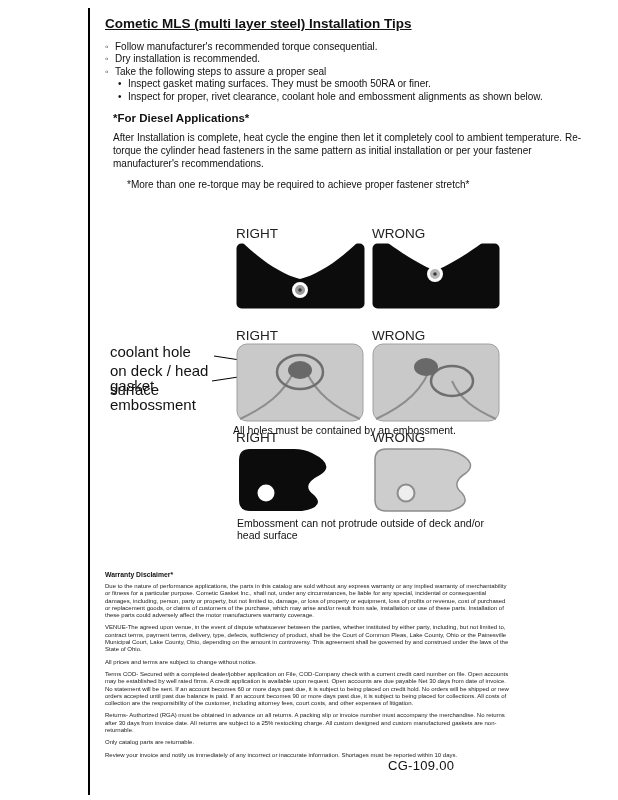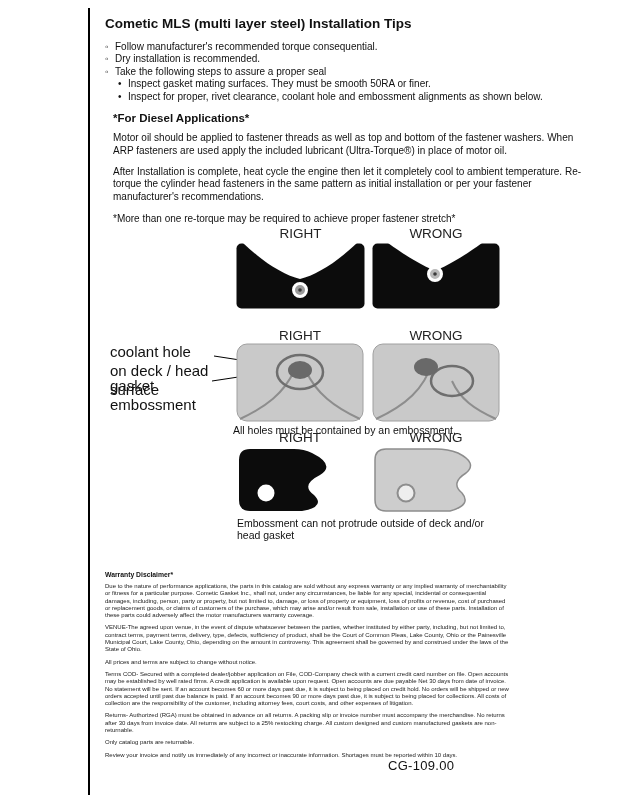--- a/index.html
+++ b/index.html
@@ -1,28 +1,28 @@
 <!DOCTYPE html>
 <html><head>
 <meta charset="utf-8">
 <style>
   html,body{margin:0;padding:0;}
   body{width:618px;height:800px;background:#ffffff;font-family:"Liberation Sans",sans-serif;color:#111;}
   .page{position:relative;width:618px;height:800px;background:#ffffff;overflow:hidden;}
   .rule{position:absolute;left:88px;top:8px;width:2px;height:787px;background:#000;}
   .text-block{position:absolute;left:105px;top:16px;width:482px;}
-  .title{font-size:13.5px;font-weight:bold;margin:0 0 10px 0;}
+  .title{font-size:13.5px;font-weight:bold;text-decoration:underline;margin:0 0 10px 0;}
   .tips{font-size:10px;line-height:12.4px;}
   .tip-line{display:flex;}
   .tip-marker{width:10px;flex:0 0 10px;}
   .tip-sub{margin-left:13px;}
   .diesel-heading{margin:9px 0 0 8px;font-size:11.5px;font-weight:bold;}
   .para{margin:8px 0 0 8px;font-size:10px;line-height:12.8px;width:472px;}
-  .note{margin:9px 0 0 8px;font-size:10px;}
-  .col-label{position:absolute;font-size:13.5px;color:#222;text-align:center;width:129px;}
+  .note{margin:9px 0 0 22px;font-size:10px;}
+  .col-label{position:absolute;font-size:13.5px;color:#222;text-align:left;width:129px;}
   .diag{position:absolute;}
   .diag svg{display:block;}
   .caption{position:absolute;font-size:10.5px;color:#111;}
   .callout{position:absolute;font-size:15px;line-height:19px;text-align:left;width:100px;}
   .callout-lines{position:absolute;left:212px;top:346px;}
   .warranty{position:absolute;left:105px;top:571px;width:406px;}
   .warranty h2{font-size:6.8px;font-weight:bold;margin:0 0 5px 0;}
   .warranty p{font-size:6px;line-height:7.3px;margin:0 0 5px 0;color:#222;}
   .footer-code{position:absolute;left:388px;top:758px;font-size:13px;letter-spacing:0.3px;}
 </style>
@@ -52,21 +52,20 @@
         <span class="tip-marker">•</span>
         <span>Inspect gasket mating surfaces.  They must be smooth 50RA or finer.</span>
       </div>
       <div class="tip-line tip-sub">
         <span class="tip-marker">•</span>
         <span>Inspect for proper, rivet clearance, coolant hole and embossment alignments as shown below.</span>
       </div>
     </div>
 
     <h2 class="diesel-heading">*For Diesel Applications*</h2>
-    <p class="para">Motor oil should be applied to fastener threads as well as top and bottom of the fastener washers. When ARP fasteners are used apply the included lubricant (Ultra-Torque®) in place of motor oil.</p>
     <p class="para">After Installation is complete, heat cycle the engine then let it completely cool to ambient temperature. Re-torque the cylinder head fasteners in the same pattern as initial installation or per your fastener manufacturer's recommendations.</p>
     <p class="note">*More than one re-torque may be required to achieve proper fastener stretch*</p>
   </div>
 
   <div class="col-label" style="left:236px;top:226px;">RIGHT</div>
   <div class="col-label" style="left:372px;top:226px;width:128px;">WRONG</div>
 
   <div class="diag" style="left:236px;top:243px;">
     <svg width="129" height="66" viewBox="0 0 129 66">
       <rect x="0.5" y="0.5" width="128" height="65" rx="5" fill="#0c0c0c"></rect>
@@ -122,21 +121,21 @@
       <path d="M14,3 Q3,3 3,14 L3,54 Q3,65 14,65 L66,65 Q90,61 78,49 Q64,39 84,29 Q100,19 76,7 Q68,3 58,3 Z" fill="#0c0c0c"></path>
       <circle cx="30" cy="47" r="8.5" fill="#ffffff"></circle>
     </svg>
   </div>
   <div class="diag" style="left:372px;top:446px;">
     <svg width="128" height="68" viewBox="0 0 128 68">
       <path d="M14,3 Q3,3 3,14 L3,54 Q3,65 14,65 L78,65 Q100,59 90,47 Q78,37 94,27 Q106,17 86,7 Q76,3 64,3 Z" fill="#cdcdcd" stroke="#8d8d8d" stroke-width="1.5"></path>
       <circle cx="34" cy="47" r="8.5" fill="#eeeeee" stroke="#8d8d8d" stroke-width="2"></circle>
     </svg>
   </div>
-  <div class="caption" style="left:237px;top:517px;width:250px;">Embossment can not protrude outside of deck and/or head gasket</div>
+  <div class="caption" style="left:237px;top:517px;width:250px;">Embossment can not protrude outside of deck and/or head surface</div>
 
   <div class="warranty">
     <h2>Warranty Disclaimer*</h2>
     <p>Due to the nature of performance applications, the parts in this catalog are sold without any express warranty or any implied warranty of merchantability or fitness for a particular purpose.  Cometic Gasket Inc., shall not, under any circumstances, be liable for any special, incidental or consequential damages, including, person, party or property, but not limited to, damage, or loss of property or equipment, loss of profits or revenue, cost of purchased or replacement goods, or claims of customers of the purchase, which may arise and/or result from sale, installation or use of these parts.  Installation of these parts could adversely affect the motor manufacturers warranty coverage.</p>
     <p>VENUE-The agreed upon venue, in the event of dispute whatsoever between the parties, whether instituted by either party, including, but not limited to, contract terms, payment terms, delivery, type, defects, sufficiency of product, shall be the Court of Common Pleas, Lake County, Ohio or the Painesville Municipal Court, Lake County, Ohio, depending on the amount in controversy.  This agreement shall be governed by and construed under the laws of the State of Ohio.</p>
     <p>All prices and terms are subject to change without notice.</p>
     <p>Terms COD- Secured with a completed dealer/jobber application on File, COD-Company check with a current credit card number on file.  Open accounts may be established by well rated firms.  A credit application is available upon request.  Open accounts are due payable Net 30 days from date of invoice.  No statement will be sent.  If an account becomes 60 or more days past due, it is subject to being placed on credit hold.  No orders will be shipped or new orders accepted until past due balance is paid.  If an account becomes 90 or more days past due, it is subject to being placed for collections.  All costs of collection are the responsibility of the customer, including attorney fees, court costs, and other expenses of litigation.</p>
     <p>Returns- Authorized (RGA) must be obtained in advance on all returns.  A packing slip or invoice number must accompany the merchandise.  No returns after 30 days from invoice date.  All returns are subject to a 25% restocking charge.  All custom designed and custom manufactured gaskets are non-returnable.</p>
     <p>Only catalog parts are returnable.</p>
     <p>Review your invoice and notify us immediately of any incorrect or inaccurate information.  Shortages must be reported within 10 days.</p>

